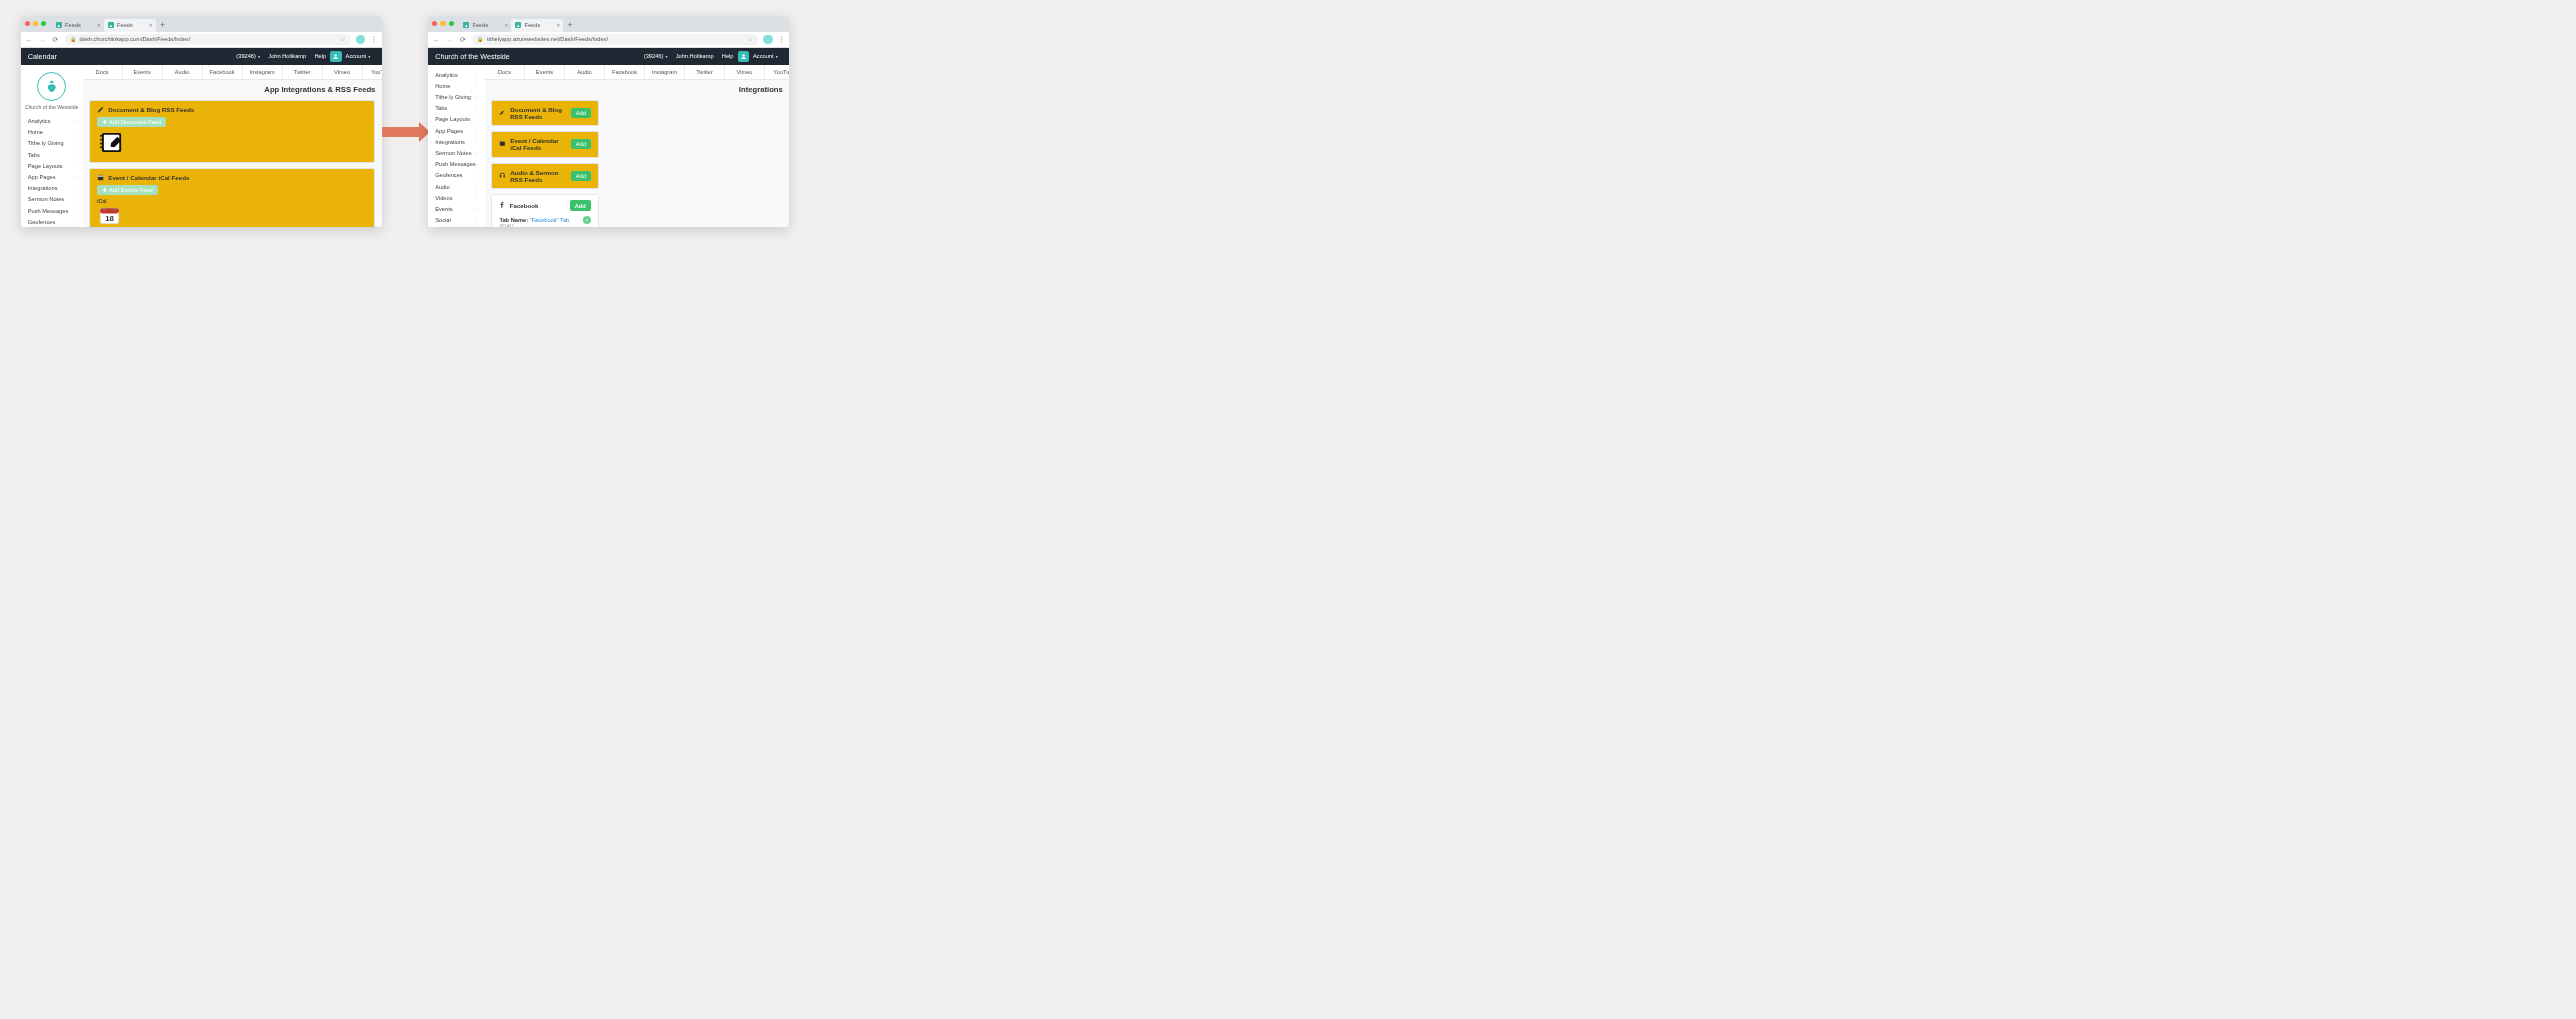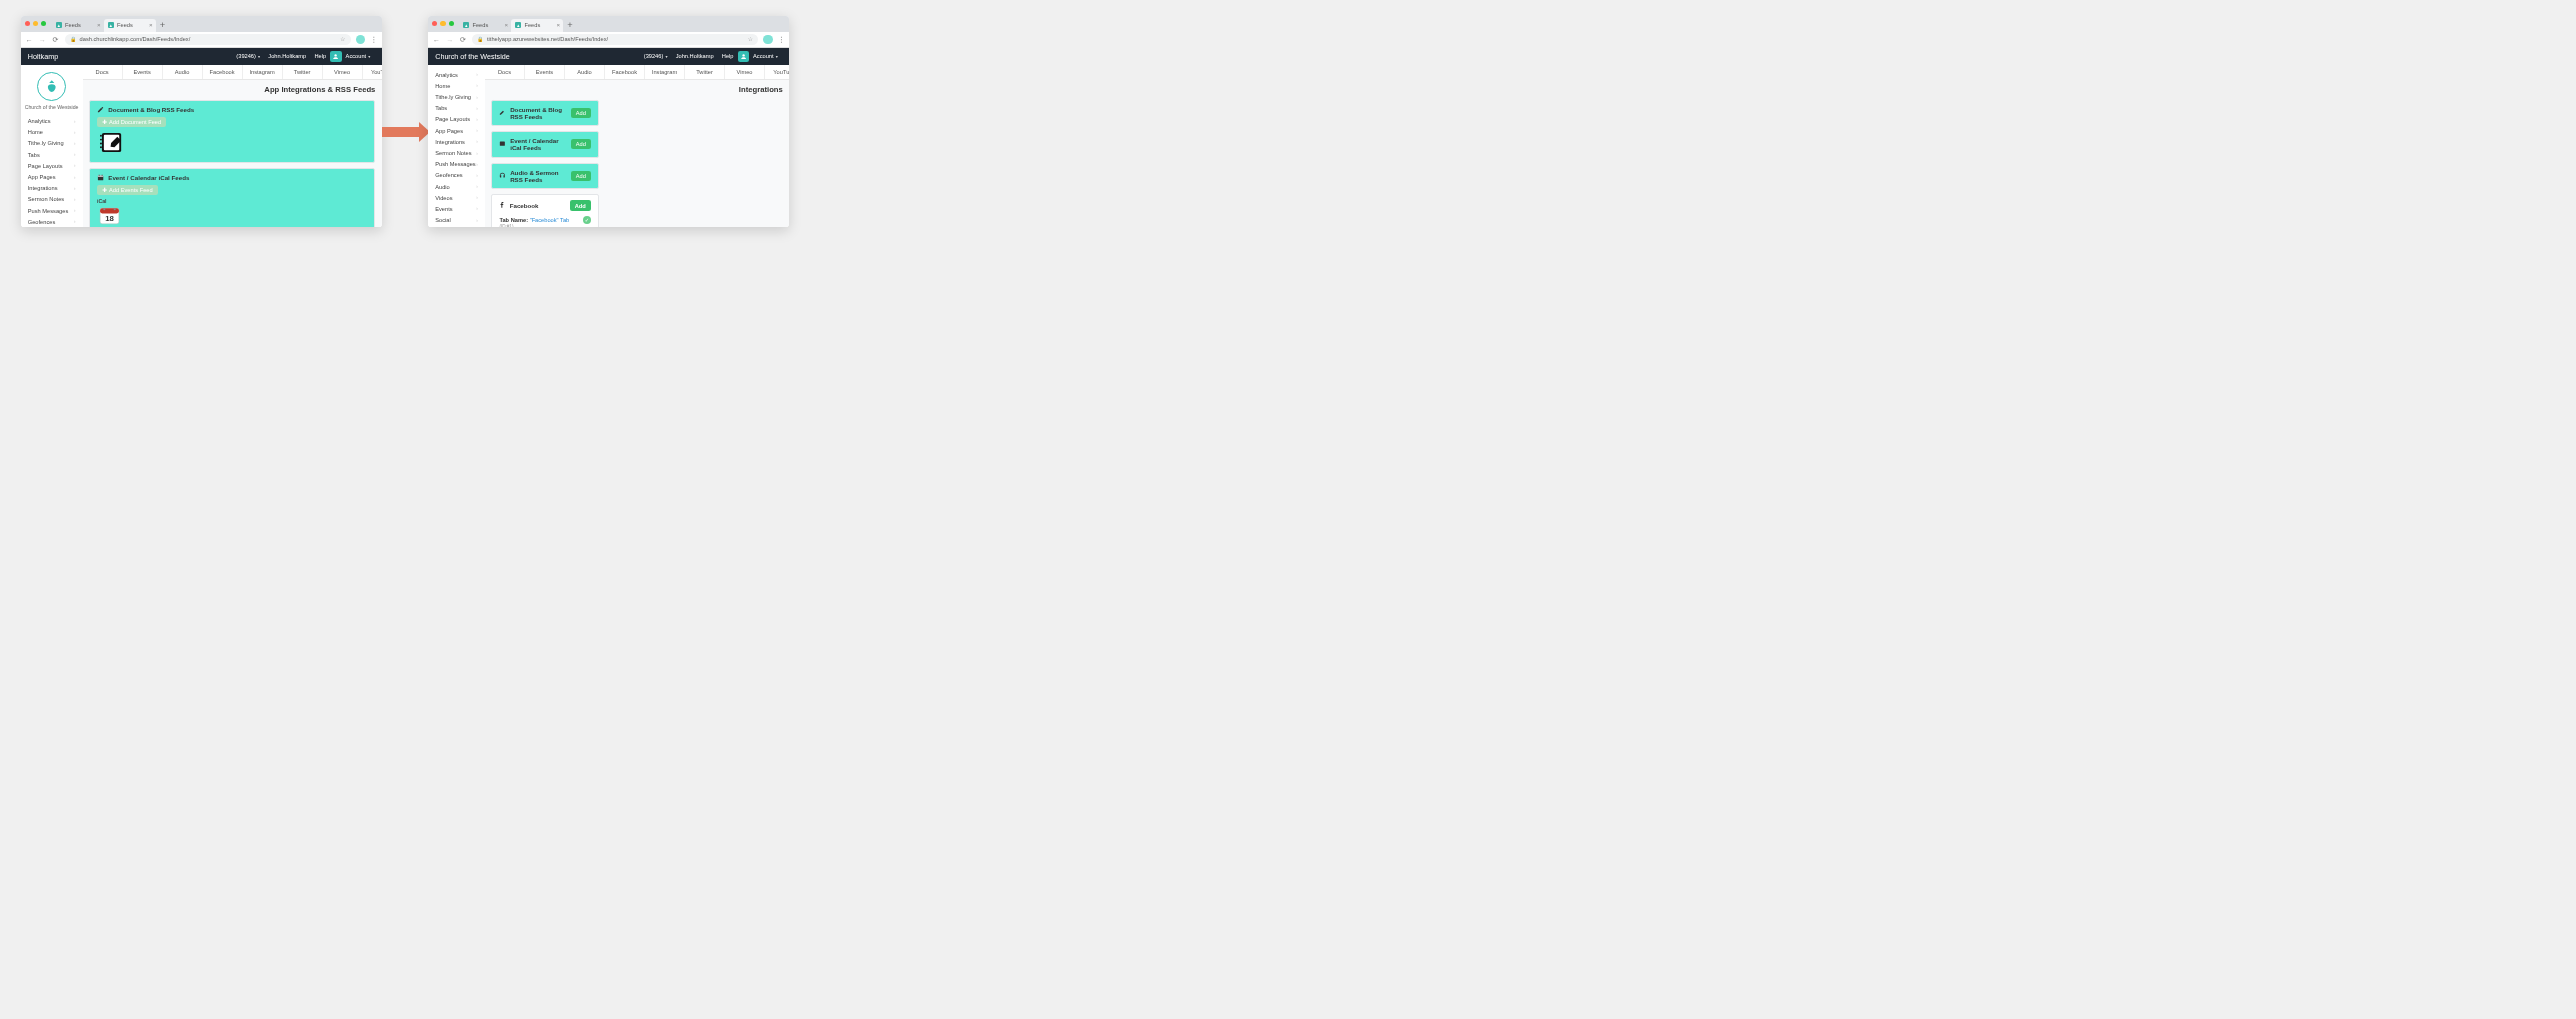--- a/index.html
+++ b/index.html
@@ -44,21 +44,21 @@
   .logo{width:29px;height:29px;border:1.5px solid #33bdb4;border-radius:50%;display:flex;align-items:center;justify-content:center;color:#33bdb4;}
   .logo svg{width:15.5px;height:15.5px;}
   .org{font-size:5.2px;color:#666;margin-top:3.1px;}
   .sb-item{padding:2.6px 7.2px;display:flex;align-items:center;justify-content:space-between;cursor:pointer;}
   .sb-item .chv{color:#ccc;font-size:4.6px;}
 
   .content{flex:1;background:#f8f9fa;overflow-y:auto;padding:0 6.2px 6.2px;position:relative;}
   .toptabs{display:flex; background:#fff;margin:0 -6.2px 5.2px;border-bottom:0.5px solid #e7e7e7;}
   .toptabs .tt{flex:0 0 auto;width:40px;text-align:center;padding:4.1px 0;font-size:5.7px;color:#555;border-right:0.5px solid #eee;}
   .page-h{font-size:7.7px;font-weight:600;color:#333;margin:3.1px 0 5.2px;text-align:right;}
-  .card{background:#5eead4;border:0.5px solid #e3e5e8;border-radius:2.1px;margin-bottom:5.2px;padding:5.2px 7.2px;}
+  .card{background:#eab308;border:0.5px solid #e3e5e8;border-radius:2.1px;margin-bottom:5.2px;padding:5.2px 7.2px;}
   .card-h{display:flex;align-items:center;gap:4.1px;font-weight:600;font-size:6.2px;color:#333;}
   .card-body{padding-top:3.1px;}
   .btn{display:inline-flex;align-items:center;gap:2.1px;border-radius:2.1px;padding:2.1px 5.2px;font-size:5.7px;color:#fff;}
   .btn-green{background:#39c16c;}
   .btn-green-l{background:#a6e0bc;}
   .card.simple{display:flex;align-items:center;justify-content:space-between;}
   .info-block{background:#fff;border:0.5px solid #e3e5e8;border-radius:2.1px;padding:5.2px 7.2px;margin-bottom:5.2px;}
   .info-block .top{display:flex;align-items:center;justify-content:space-between;font-weight:600;}
   .fb-row{font-size:5.7px;color:#555;padding:1px 0;}
   .fb-row b{color:#333;font-weight:600;}
@@ -105,21 +105,21 @@
     <div class="addr">
       <span class="lock">🔒</span>
       <span>dash.churchlinkapp.com/Dash/Feeds/Index/</span>
       <span class="star">☆</span>
     </div>
     <span class="ext"></span>
     <span class="kebab">⋮</span>
   </div>
 
   <div class="appbar">
-    <span class="title">Holtkamp</span>
+    <span class="title">Calendar</span>
     <span class="sp"></span>
     <span class="item">
         <span>(39246)</span>
         <span class="chev">▾</span>
       </span>
     <span class="item">John.Holtkamp</span>
     <span class="item">Help</span>
     <span class="acct-ico">
       <svg viewBox="0 0 24 24" width="7.2" height="7.2" fill="#fff">
           <circle cx="12" cy="8" r="4"></circle>

